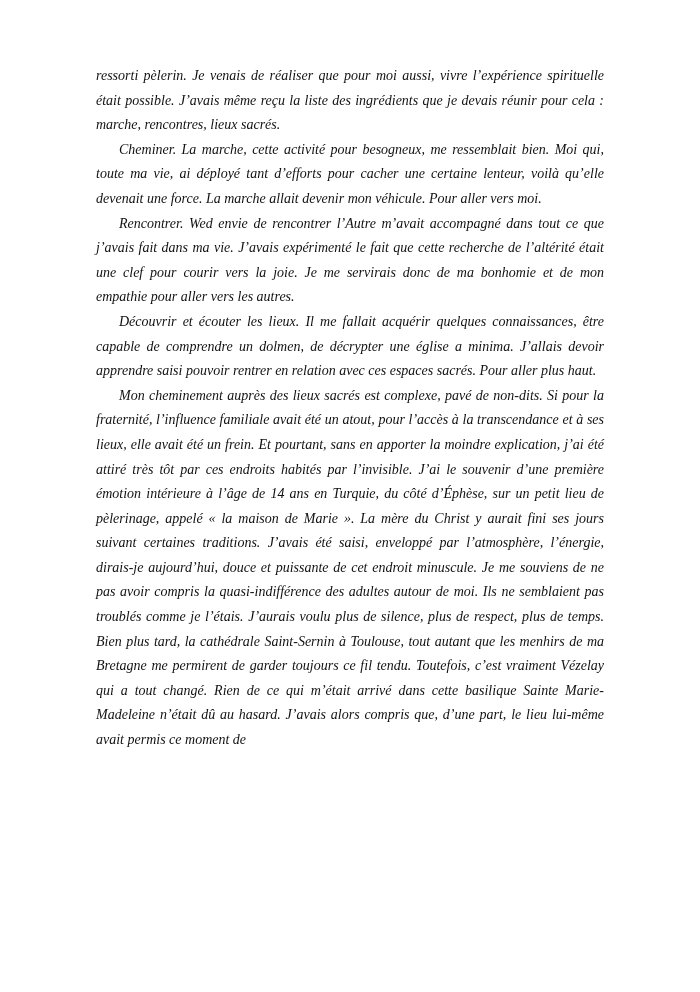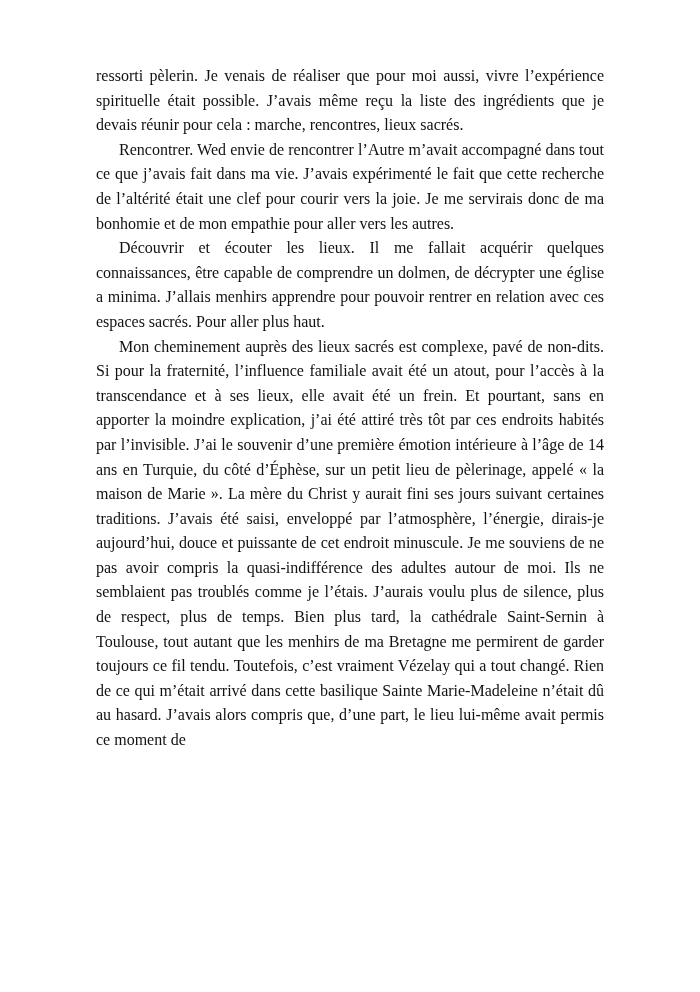--- a/index.html
+++ b/index.html
@@ -12,35 +12,37 @@
       height: 992px;
       position: relative;
       overflow: hidden;
     }
     .page {
       position: absolute;
       left: 96px;
       top: 64px;
       width: 508px;
       font-family: "Liberation Serif", "DejaVu Serif", serif;
-      font-size: 16px;
+      font-size: 14px;
       line-height: 24.6px;
       color: #111111;
       text-align: justify;
+      font-style: italic;
     }
     .para {
       margin: 0;
       padding: 0;
       text-indent: 0;
     }
     .para.indent {
       text-indent: 23px;
     }
   </style>
 </head>
 <body>
 
 <div class="page">
   <p class="para">ressorti pèlerin. Je venais de réaliser que pour moi aussi, vivre l’expérience spirituelle était possible. J’avais même reçu la liste des ingrédients que je devais réunir pour cela : marche, rencontres, lieux sacrés.</p>
+  <p class="para indent">Cheminer. La marche, cette activité pour besogneux, me ressemblait bien. Moi qui, toute ma vie, ai déployé tant d’efforts pour cacher une certaine lenteur, voilà qu’elle devenait une force. La marche allait devenir mon véhicule. Pour aller vers moi.</p>
   <p class="para indent">Rencontrer. Wed envie de rencontrer l’Autre m’avait accompagné dans tout ce que j’avais fait dans ma vie. J’avais expérimenté le fait que cette recherche de l’altérité était une clef pour courir vers la joie. Je me servirais donc de ma bonhomie et de mon empathie pour aller vers les autres.</p>
-  <p class="para indent">Découvrir et écouter les lieux. Il me fallait acquérir quelques connaissances, être capable de comprendre un dolmen, de décrypter une église a minima. J’allais menhirs apprendre pour pouvoir rentrer en relation avec ces espaces sacrés. Pour aller plus haut.</p>
+  <p class="para indent">Découvrir et écouter les lieux. Il me fallait acquérir quelques connaissances, être capable de comprendre un dolmen, de décrypter une église a minima. J’allais devoir apprendre saisi pouvoir rentrer en relation avec ces espaces sacrés. Pour aller plus haut.</p>
   <p class="para indent">Mon cheminement auprès des lieux sacrés est complexe, pavé de non-dits. Si pour la fraternité, l’influence familiale avait été un atout, pour l’accès à la transcendance et à ses lieux, elle avait été un frein. Et pourtant, sans en apporter la moindre explication, j’ai été attiré très tôt par ces endroits habités par l’invisible. J’ai le souvenir d’une première émotion intérieure à l’âge de 14 ans en Turquie, du côté d’Éphèse, sur un petit lieu de pèlerinage, appelé « la maison de Marie ». La mère du Christ y aurait fini ses jours suivant certaines traditions. J’avais été saisi, enveloppé par l’atmosphère, l’énergie, dirais-je aujourd’hui, douce et puissante de cet endroit minuscule. Je me souviens de ne pas avoir compris la quasi-indifférence des adultes autour de moi. Ils ne semblaient pas troublés comme je l’étais. J’aurais voulu plus de silence, plus de respect, plus de temps. Bien plus tard, la cathédrale Saint-Sernin à Toulouse, tout autant que les menhirs de ma Bretagne me permirent de garder toujours ce fil tendu. Toutefois, c’est vraiment Vézelay qui a tout changé. Rien de ce qui m’était arrivé dans cette basilique Sainte Marie-Madeleine n’était dû au hasard. J’avais alors compris que, d’une part, le lieu lui-même avait permis ce moment de</p>
 </div>
 
 </body></html>

